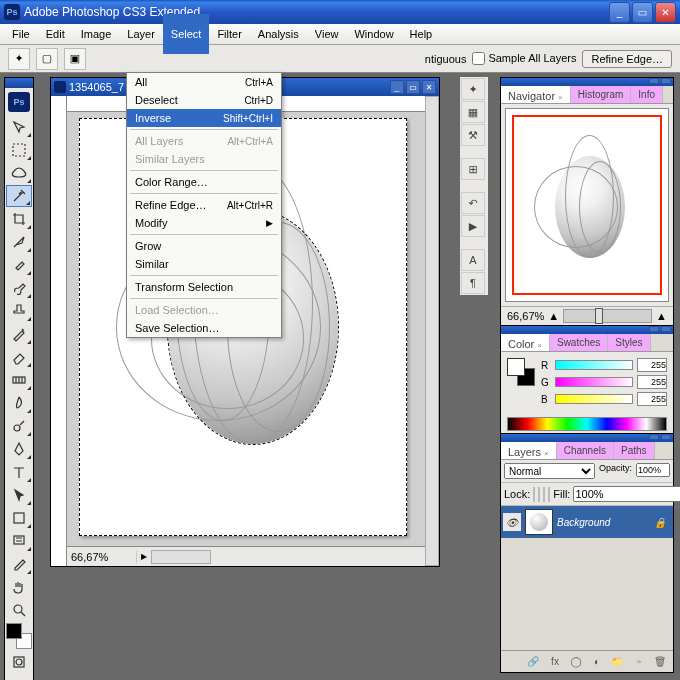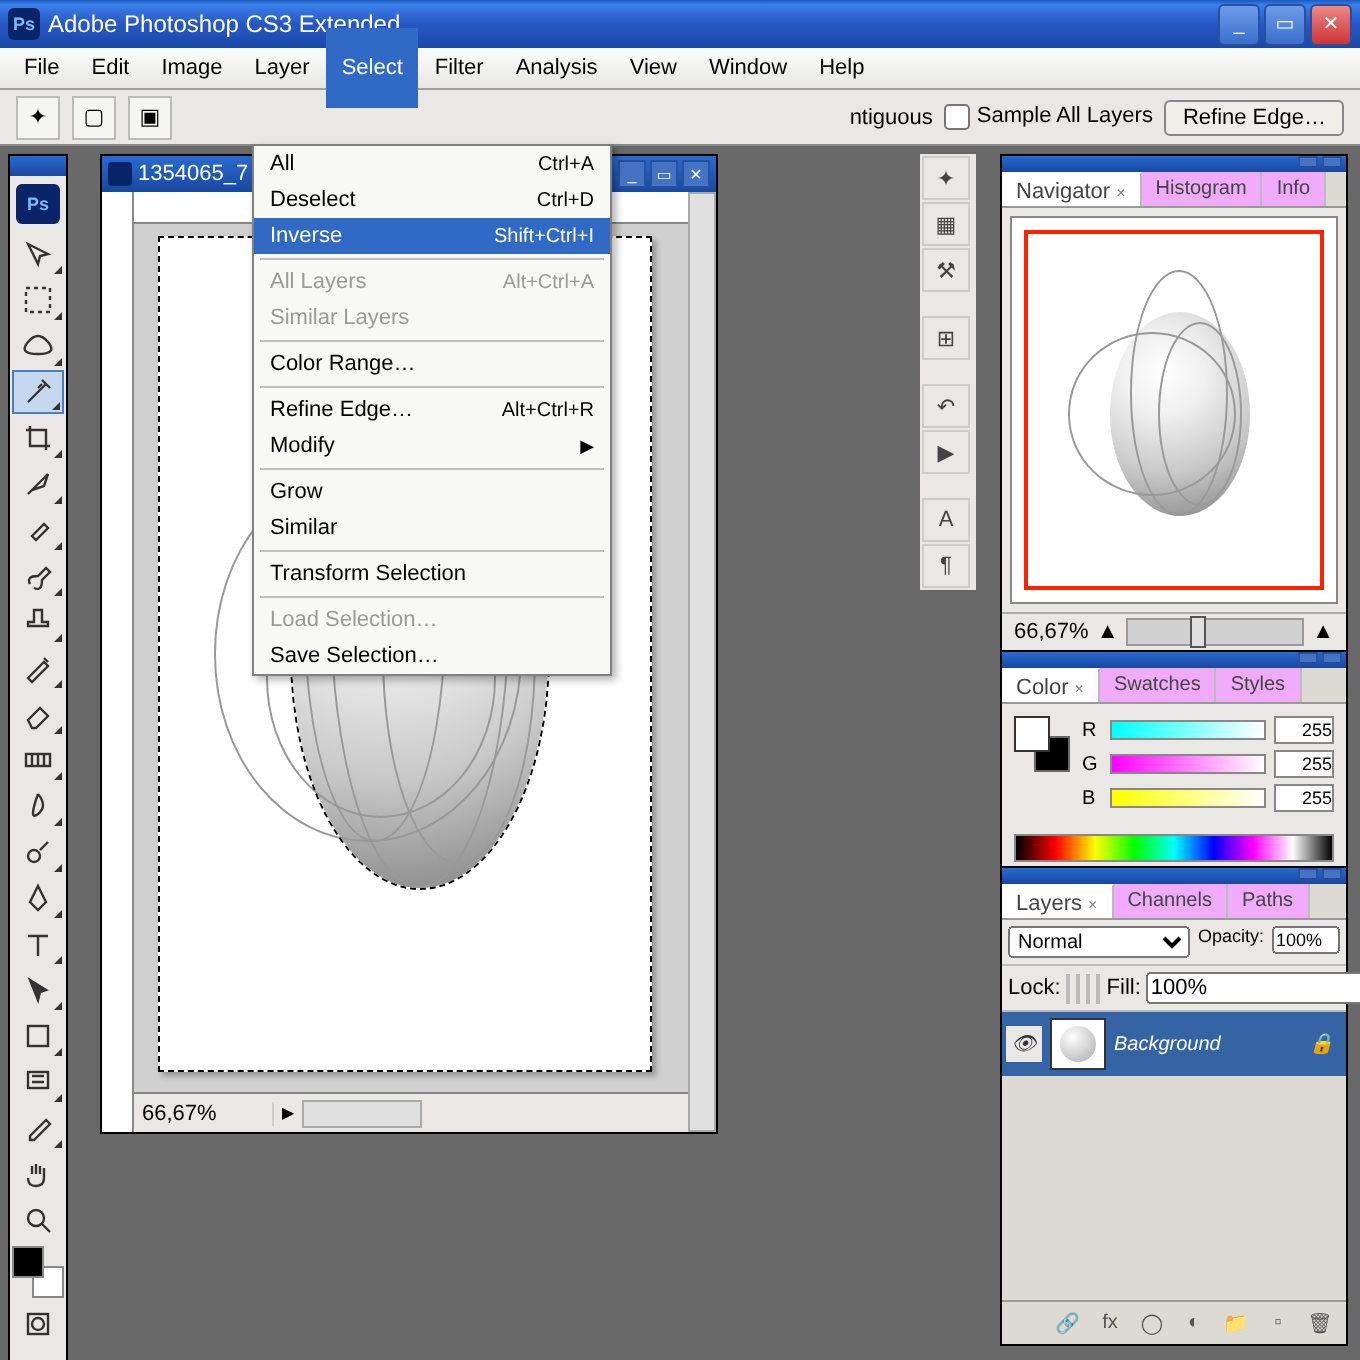--- a/index.html
+++ b/index.html
@@ -20,40 +20,40 @@
 .workspace{position:relative;height:607px;background:#696969}
 .toolpal{position:absolute;left:4px;top:4px;width:30px;background:#e9e8e4;border:1px solid #000;padding-top:12px}
 .toolpal .hdr{position:absolute;top:0;left:0;right:0;height:10px;background:linear-gradient(#2a6ad0,#1848a0)}
 .tool{width:26px;height:22px;margin:1px;background:#e9e8e4;display:flex;align-items:center;justify-content:center;cursor:pointer;position:relative;color:#333}
 .tool.sel{background:#c5d8f0;border:1px solid #4a7cc0}
 .tool svg{width:16px;height:16px;stroke:#333;fill:none;stroke-width:1.2}
 .tool .tri{position:absolute;right:1px;bottom:1px;width:0;height:0;border:2px solid transparent;border-right-color:#333;border-bottom-color:#333}
 .swatch{width:26px;height:26px;margin:2px 1px;position:relative}
 .swatch .fg{position:absolute;top:0;left:0;width:16px;height:16px;background:#000;border:1px solid #888}
 .swatch .bg{position:absolute;bottom:0;right:0;width:16px;height:16px;background:#fff;border:1px solid #888}
-.canvas-win{position:absolute;left:50px;top:4px;width:309px;height:490px;background:#f0abfc;border:1px solid #000;display:flex;flex-direction:column}
+.canvas-win{position:absolute;left:50px;top:4px;width:390px;height:490px;background:#f0abfc;border:1px solid #000;display:flex;flex-direction:column}
 .cw-title{height:18px;background:linear-gradient(#2a6ad0,#1848a0);display:flex;align-items:center;padding:0 3px;color:#fff;font-size:10px}
 .cw-title .icn{width:12px;height:12px;background:#0a246a;border-radius:2px;margin-right:3px}
 .cw-title span{flex:1}
 .cw-title .b{width:14px;height:14px;background:#4573c4;border:1px solid #2a4f9e;margin-left:2px;color:#fff;display:flex;align-items:center;justify-content:center;font-size:8px;cursor:pointer}
 .rulers{display:flex;flex:1}
 .rul-v{width:16px;background:#fff;border-right:1px solid #888}
 .cv-wrap{flex:1;display:flex;flex-direction:column}
 .rul-h{height:16px;background:#fff;border-bottom:1px solid #888}
 .canvas{flex:1;background:#d0d0d0;position:relative;overflow:hidden}
 .img{position:absolute;left:12px;top:6px;right:18px;bottom:10px;background:#fff;box-shadow:2px 2px 3px rgba(0,0,0,.3)}
 .sel-ants{position:absolute;inset:0;border:1.5px dashed #000}
 .ball{position:absolute;left:27%;top:22%;width:52%;height:56%;border-radius:50%;background:radial-gradient(circle at 38% 30%,#fefefe 0%,#f0f0f0 25%,#c8c8c8 60%,#888 95%)}
 .ball .seam{position:absolute;border:1px solid #999;border-radius:50%}
 .ball-ants{position:absolute;inset:-1px;border:1.5px dashed #000;border-radius:50%}
 .statbar{height:20px;background:#e9e8e4;border-top:1px solid #888;display:flex;align-items:center;font-size:10px}
 .statbar .z{width:70px;padding:0 4px;border-right:1px solid #ccc}
 .statbar .i{flex:1;padding:0 4px}
 .scr{width:14px;background:#e0e0e0;border:1px solid #aaa}
-.dropdown{position:absolute;left:126px;top:-1px;width:180px;background:#f8f8f5;border:1px solid #808080;box-shadow:2px 2px 4px rgba(0,0,0,.3);z-index:100}
+.dropdown{position:absolute;left:126px;top:-1px;width:156px;background:#f8f8f5;border:1px solid #808080;box-shadow:2px 2px 4px rgba(0,0,0,.3);z-index:100}
 .dd-item{height:18px;display:flex;align-items:center;padding:0 8px;cursor:pointer}
 .dd-item.hl{background:#316ac5;color:#fff}
 .dd-item.dis{color:#9a9a9a}
 .dd-item .lbl{flex:1}
 .dd-item .sc{font-size:10px}
 .dd-item .ar{font-size:9px}
 .dd-sep{height:1px;background:#c0c0c0;margin:2px 3px}
 .panel{position:absolute;right:6px;background:#e9e8e4;border:1px solid #000}
 .p-hdr{height:8px;background:linear-gradient(#2a6ad0,#1848a0);display:flex;justify-content:flex-end;padding:0 2px;gap:2px}
 .p-hdr .b{width:10px;height:6px;background:#4573c4;color:#fff;font-size:6px;border:1px solid #2a4f9e}

